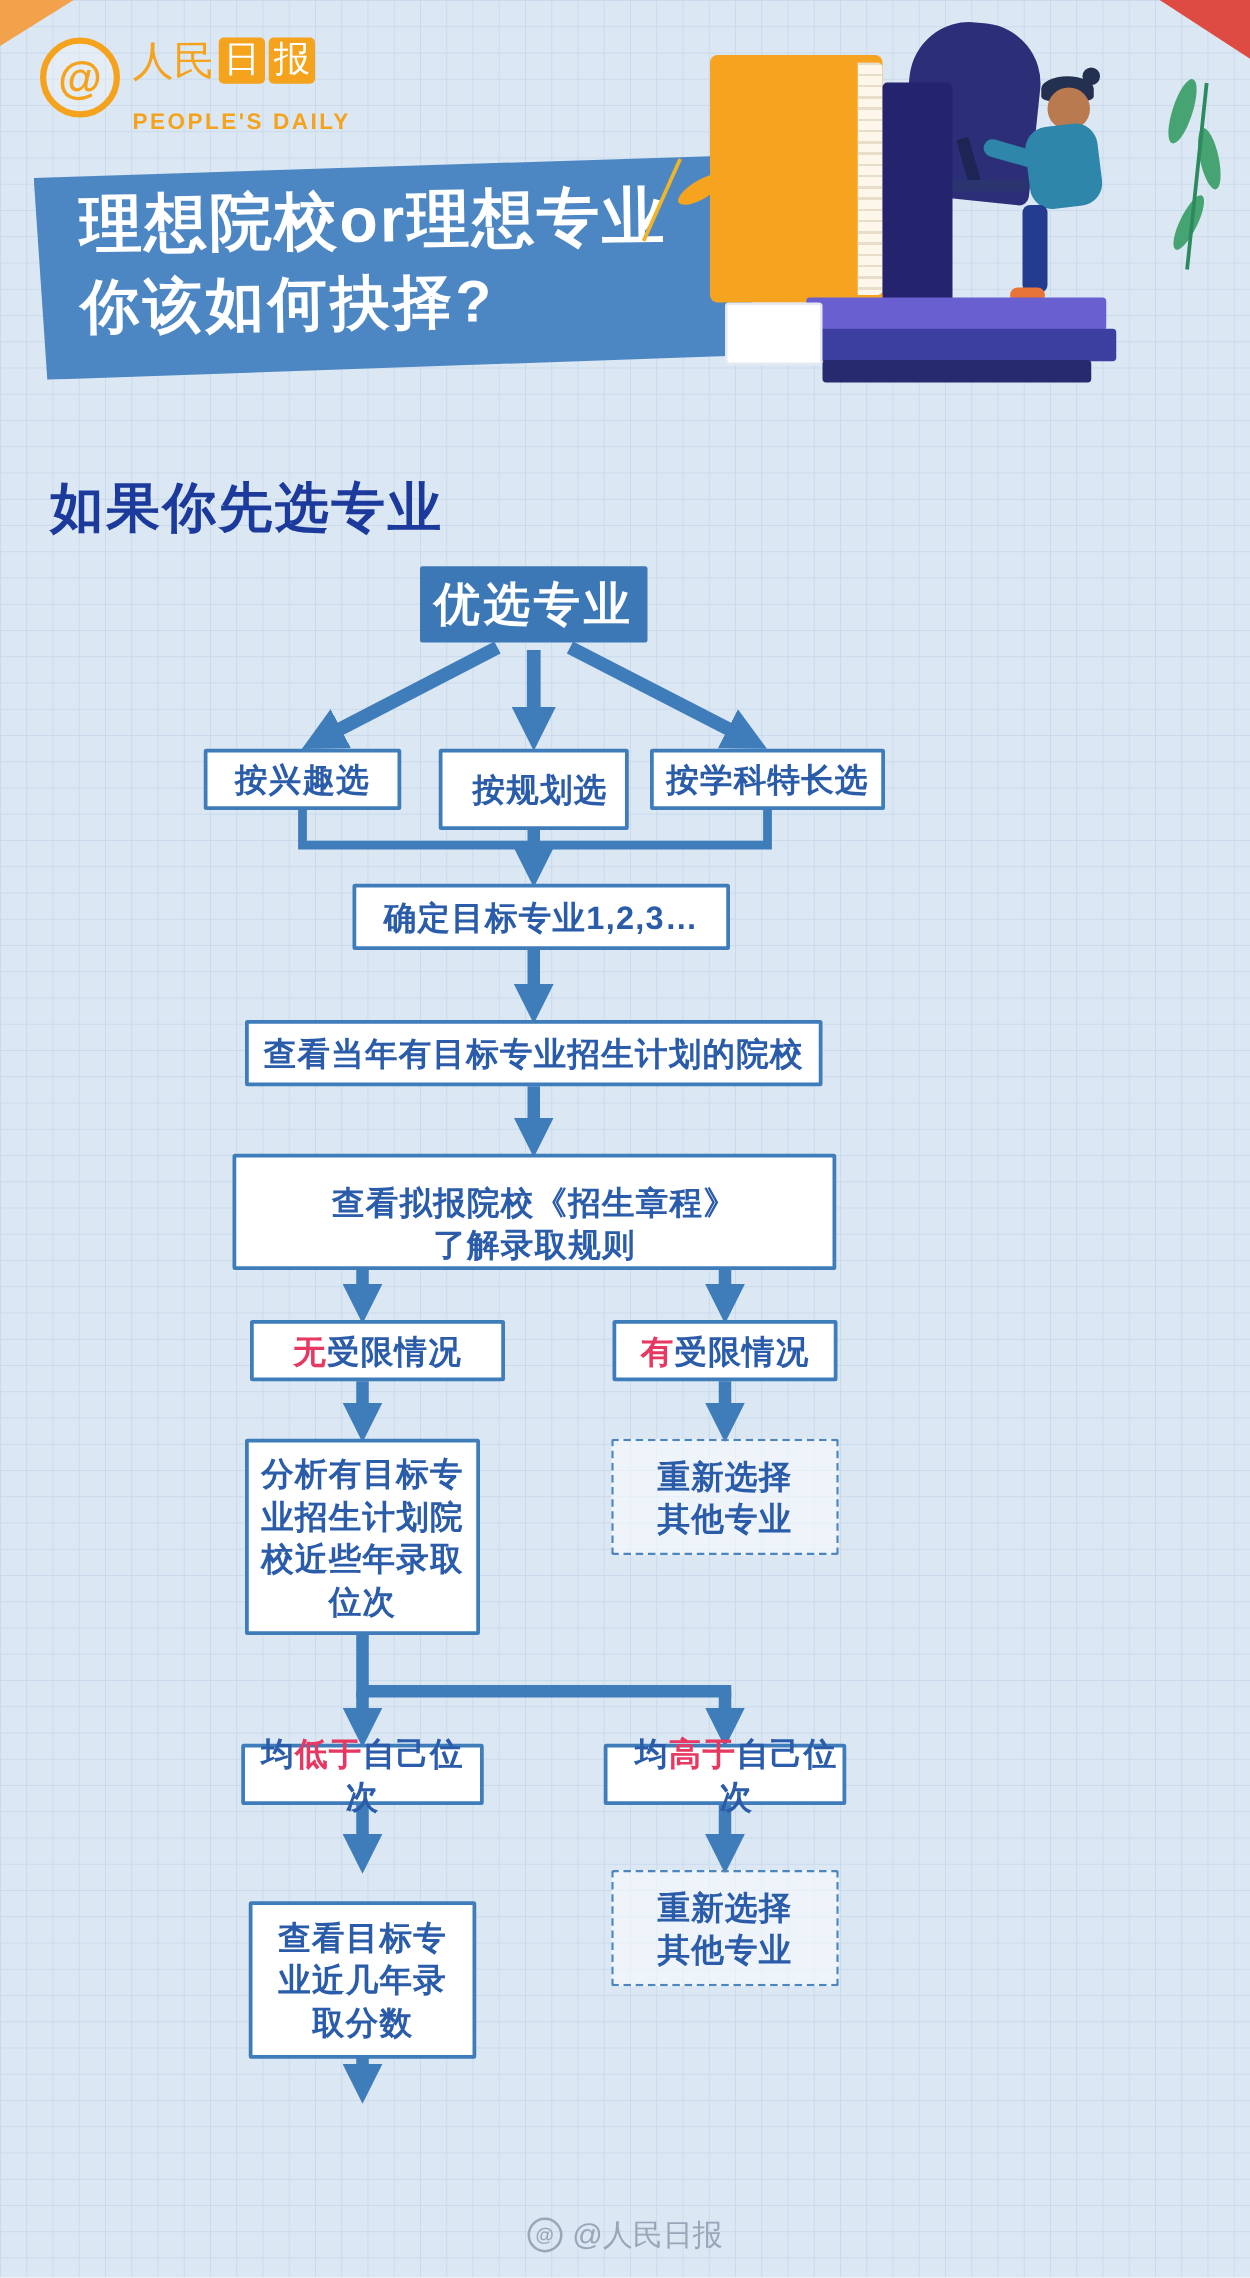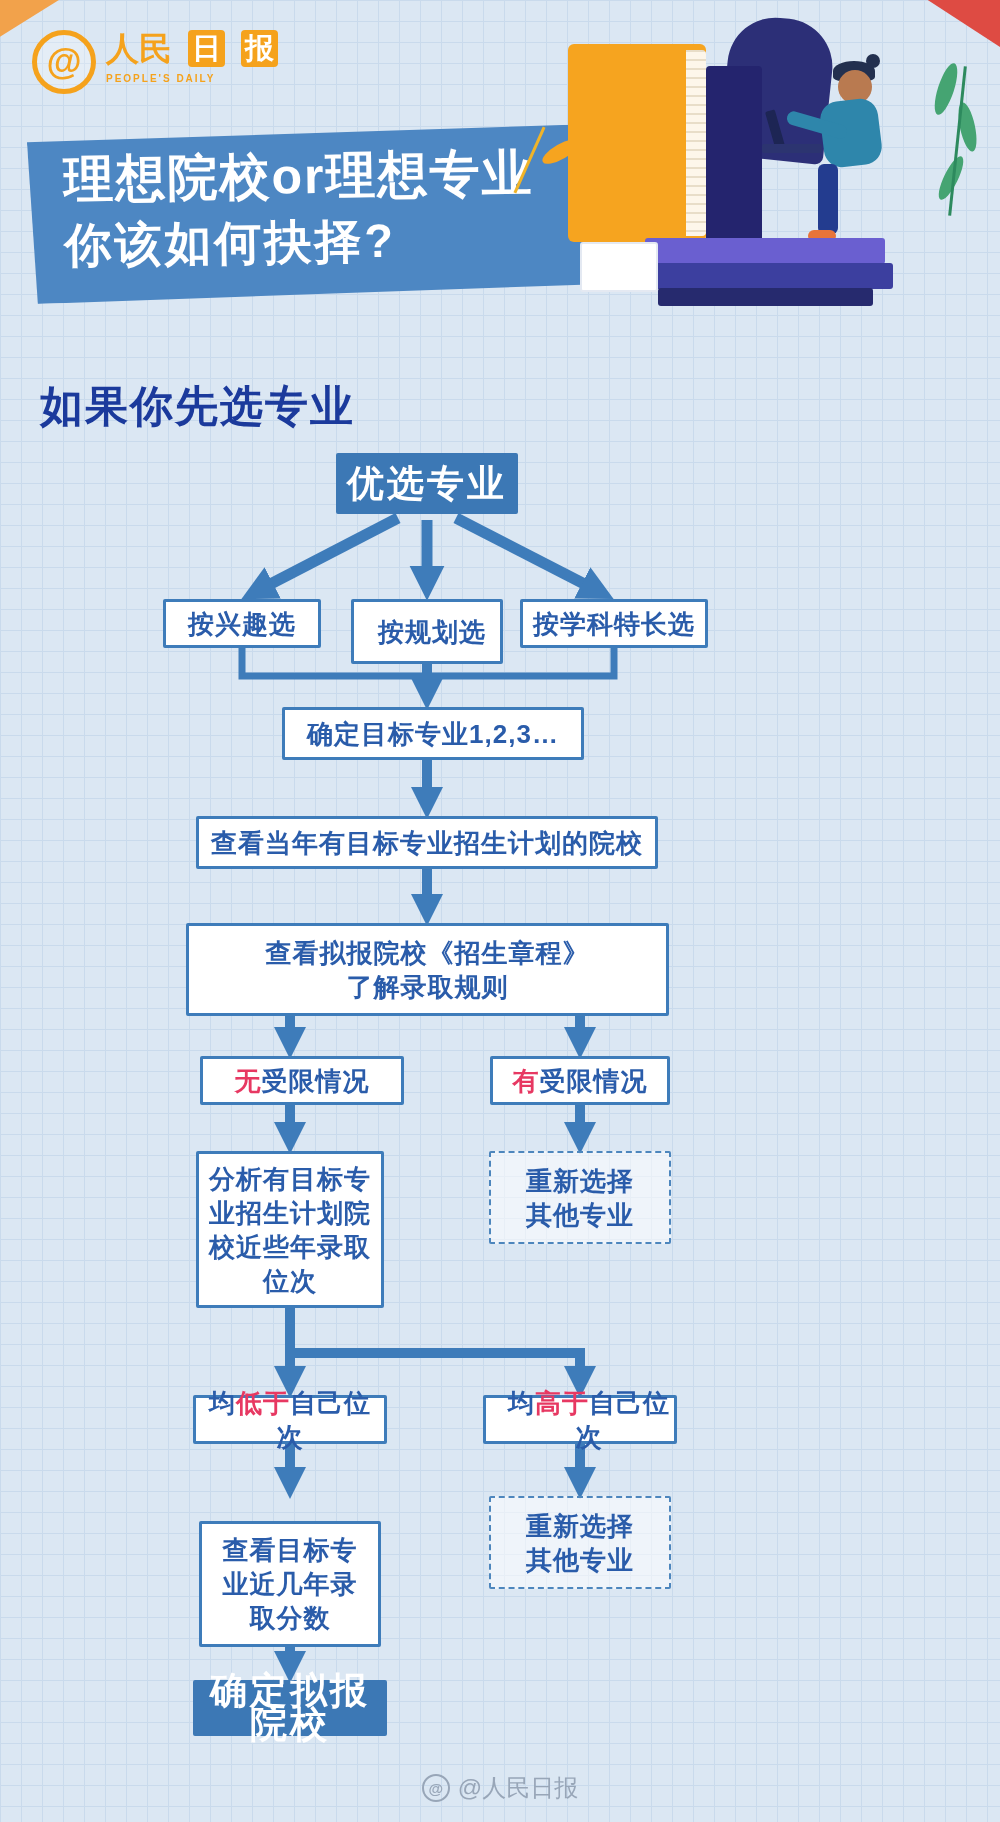--- a/index.html
+++ b/index.html
@@ -15,23 +15,23 @@
   
   .tape{position:absolute;z-index:4;}
   .tape-left{left:-20px;top:-14px;width:84px;height:34px;background:#f2a24b;transform:rotate(-32deg);}
   .tape-right{right:-22px;top:-16px;width:96px;height:42px;background:#de4b43;transform:rotate(33deg);}
 
   
   .logo{position:absolute;left:32px;top:30px;display:flex;gap:10px;z-index:5;align-items:flex-start;}
   .logo-at{width:54px;height:54px;border:5px solid #f5a21c;border-radius:50%;display:flex;align-items:center;justify-content:center;
     color:#f5a21c;font-size:36px;font-weight:bold;background:rgba(255,255,255,.25);}
   .logo-col{display:flex;flex-direction:column;}
-  .logo-name{display:flex;align-items:center;gap:16px;font-weight:700;font-size:33px;color:#f5a21c;line-height:1;}
+  .logo-name{display:flex;align-items:center;gap:3px;font-weight:400;font-size:33px;color:#f5a21c;line-height:1;}
   .logo-block{display:inline-flex;align-items:center;justify-content:center;width:37px;height:37px;background:#f5a21c;color:#ffffff;border-radius:4px;font-size:29px;}
-  .logo-sub{margin-top:6px;font-size:10px;font-weight:bold;color:#f5a21c;letter-spacing:2px;}
+  .logo-sub{margin-top:20px;font-size:18px;font-weight:bold;color:#f5a21c;letter-spacing:2px;}
 
   
   .banner{position:absolute;left:28px;top:128px;width:575px;height:172px;background:#4d87c3;
     clip-path:polygon(0% 6%, 98.5% 0%, 100% 93%, 1.5% 100%);
     transform:rotate(-0.8deg);z-index:2;padding:14px 0 0 36px;box-sizing:border-box;}
   .banner .t1{color:#ffffff;font-weight:900;font-size:50px;letter-spacing:2px;line-height:1.38;}
   .banner .t2{color:#ffffff;font-weight:900;font-size:47px;letter-spacing:3px;line-height:1.3;}
 
   
   .section-heading{position:absolute;left:40px;top:354px;font-size:43px;font-weight:900;color:#1b3a9c;letter-spacing:2px;z-index:2;margin-top:24px;}
@@ -167,21 +167,21 @@
   <div class="node solid" style="left:336px;top:453px;width:182px;height:61px;">优选专业</div>
 
   <div class="node" style="left:163px;top:599px;width:158px;height:49px;">按兴趣选</div>
   <div class="node" style="left:351px;top:599px;width:152px;height:65px;padding-left:10px;">按规划选</div>
   <div class="node" style="left:520px;top:599px;width:188px;height:49px;">按学科特长选</div>
 
   <div class="node" style="left:282px;top:707px;width:302px;height:53px;">确定目标专业1,2,3…</div>
 
   <div class="node" style="left:196px;top:816px;width:462px;height:53px;">查看当年有目标专业招生计划的院校</div>
 
-  <div class="node" style="left:186px;top:923px;width:483px;height:93px;">
+  <div class="node" style="left:186px;top:923px;width:483px;height:93px;align-items:flex-end;">
     <span class="cols">
       <span class="ln">查看拟报院校《招生章程》</span>
       <span class="ln">了解录取规则</span>
     </span>
   </div>
 
   <div class="node" style="left:200px;top:1056px;width:204px;height:49px;">
     <span><span class="hl">无</span><span>受限情况</span></span>
   </div>
   <div class="node" style="left:490px;top:1056px;width:180px;height:49px;">
@@ -219,20 +219,19 @@
     </span>
   </div>
 
   <div class="node dashed" style="left:489px;top:1496px;width:182px;height:93px;">
     <span class="cols">
       <span class="ln">重新选择</span>
       <span class="ln">其他专业</span>
     </span>
   </div>
 
-  <div class="node solid" style="left:193px;top:1680px;width:194px;height:56px;">确定拟报院校</div>
 
   <div class="footer">
     <span class="footer-logo">@</span>
     <span>@人民日报</span>
   </div>
 
 </div>
 
 </body></html>

